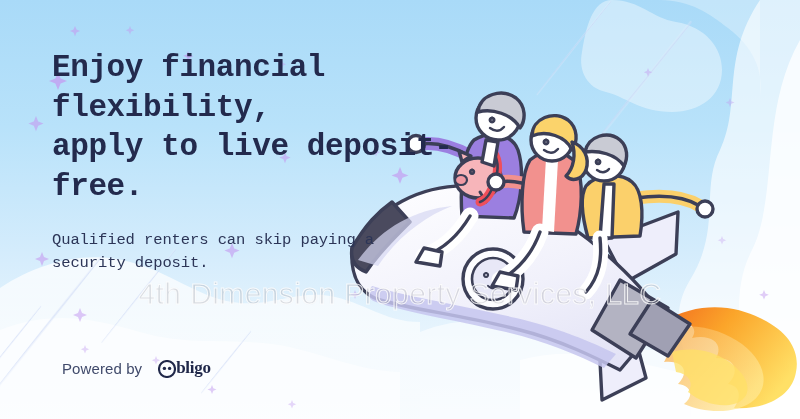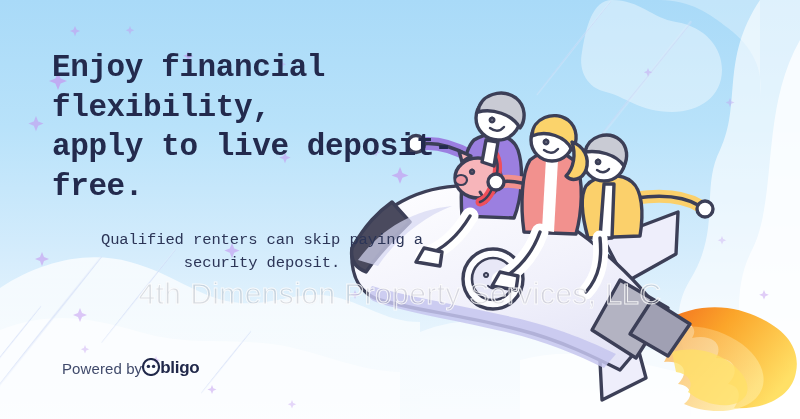--- a/index.html
+++ b/index.html
@@ -31,45 +31,45 @@
     white-space:pre-line;
   }
   .subcopy {
     margin-top:22px;
     font-size:15.5px;
     line-height:1.48;
     font-weight:400;
     color:#2c3557;
     white-space:pre-line;
     letter-spacing:-0.1px;
-    text-align:center;
   }
 
   
   .powered {
     position:absolute;
     left:62px;
     top:358px;
     z-index:8;
     display:flex;
     align-items:center;
-    gap:0;
+    gap:16px;
   }
   .powered-text {
     font-size:15px;
     color:#404a6b;
     letter-spacing:0.1px;
   }
   .brand {
     display:flex;
-    align-items:flex-start;
+    align-items:flex-end;
     font-size:17px;
     font-weight:700;
     color:#20284a;
     letter-spacing:-0.3px;
+    font-family:Liberation Serif, serif;
   }
   .brand-mark { display:block; margin-right:0px; }
 
   
   .watermark {
     position:absolute;
     left:0; right:0;
     top:277px;
     z-index:9;
     text-align:center;

